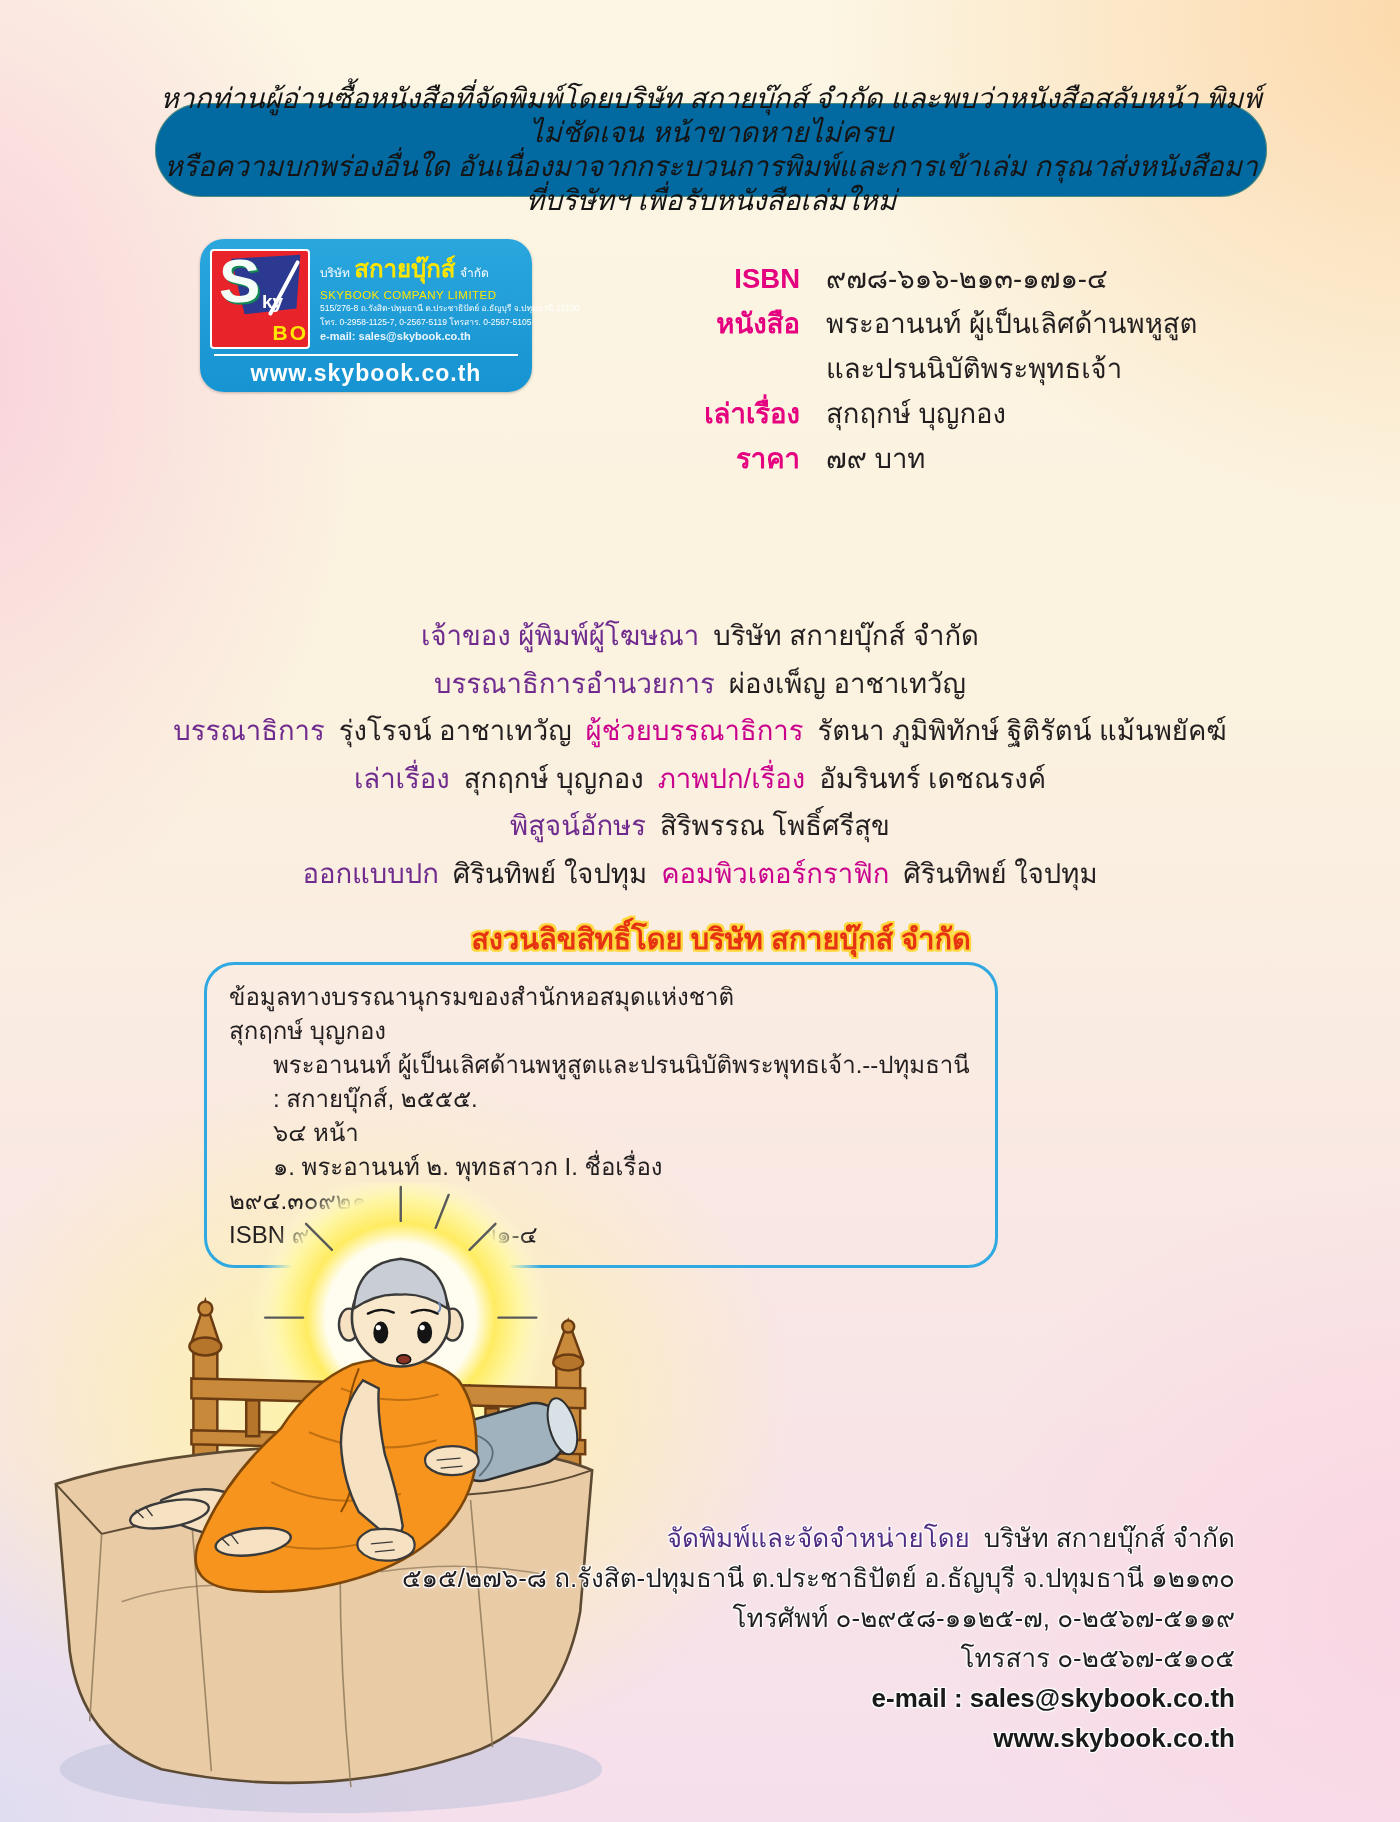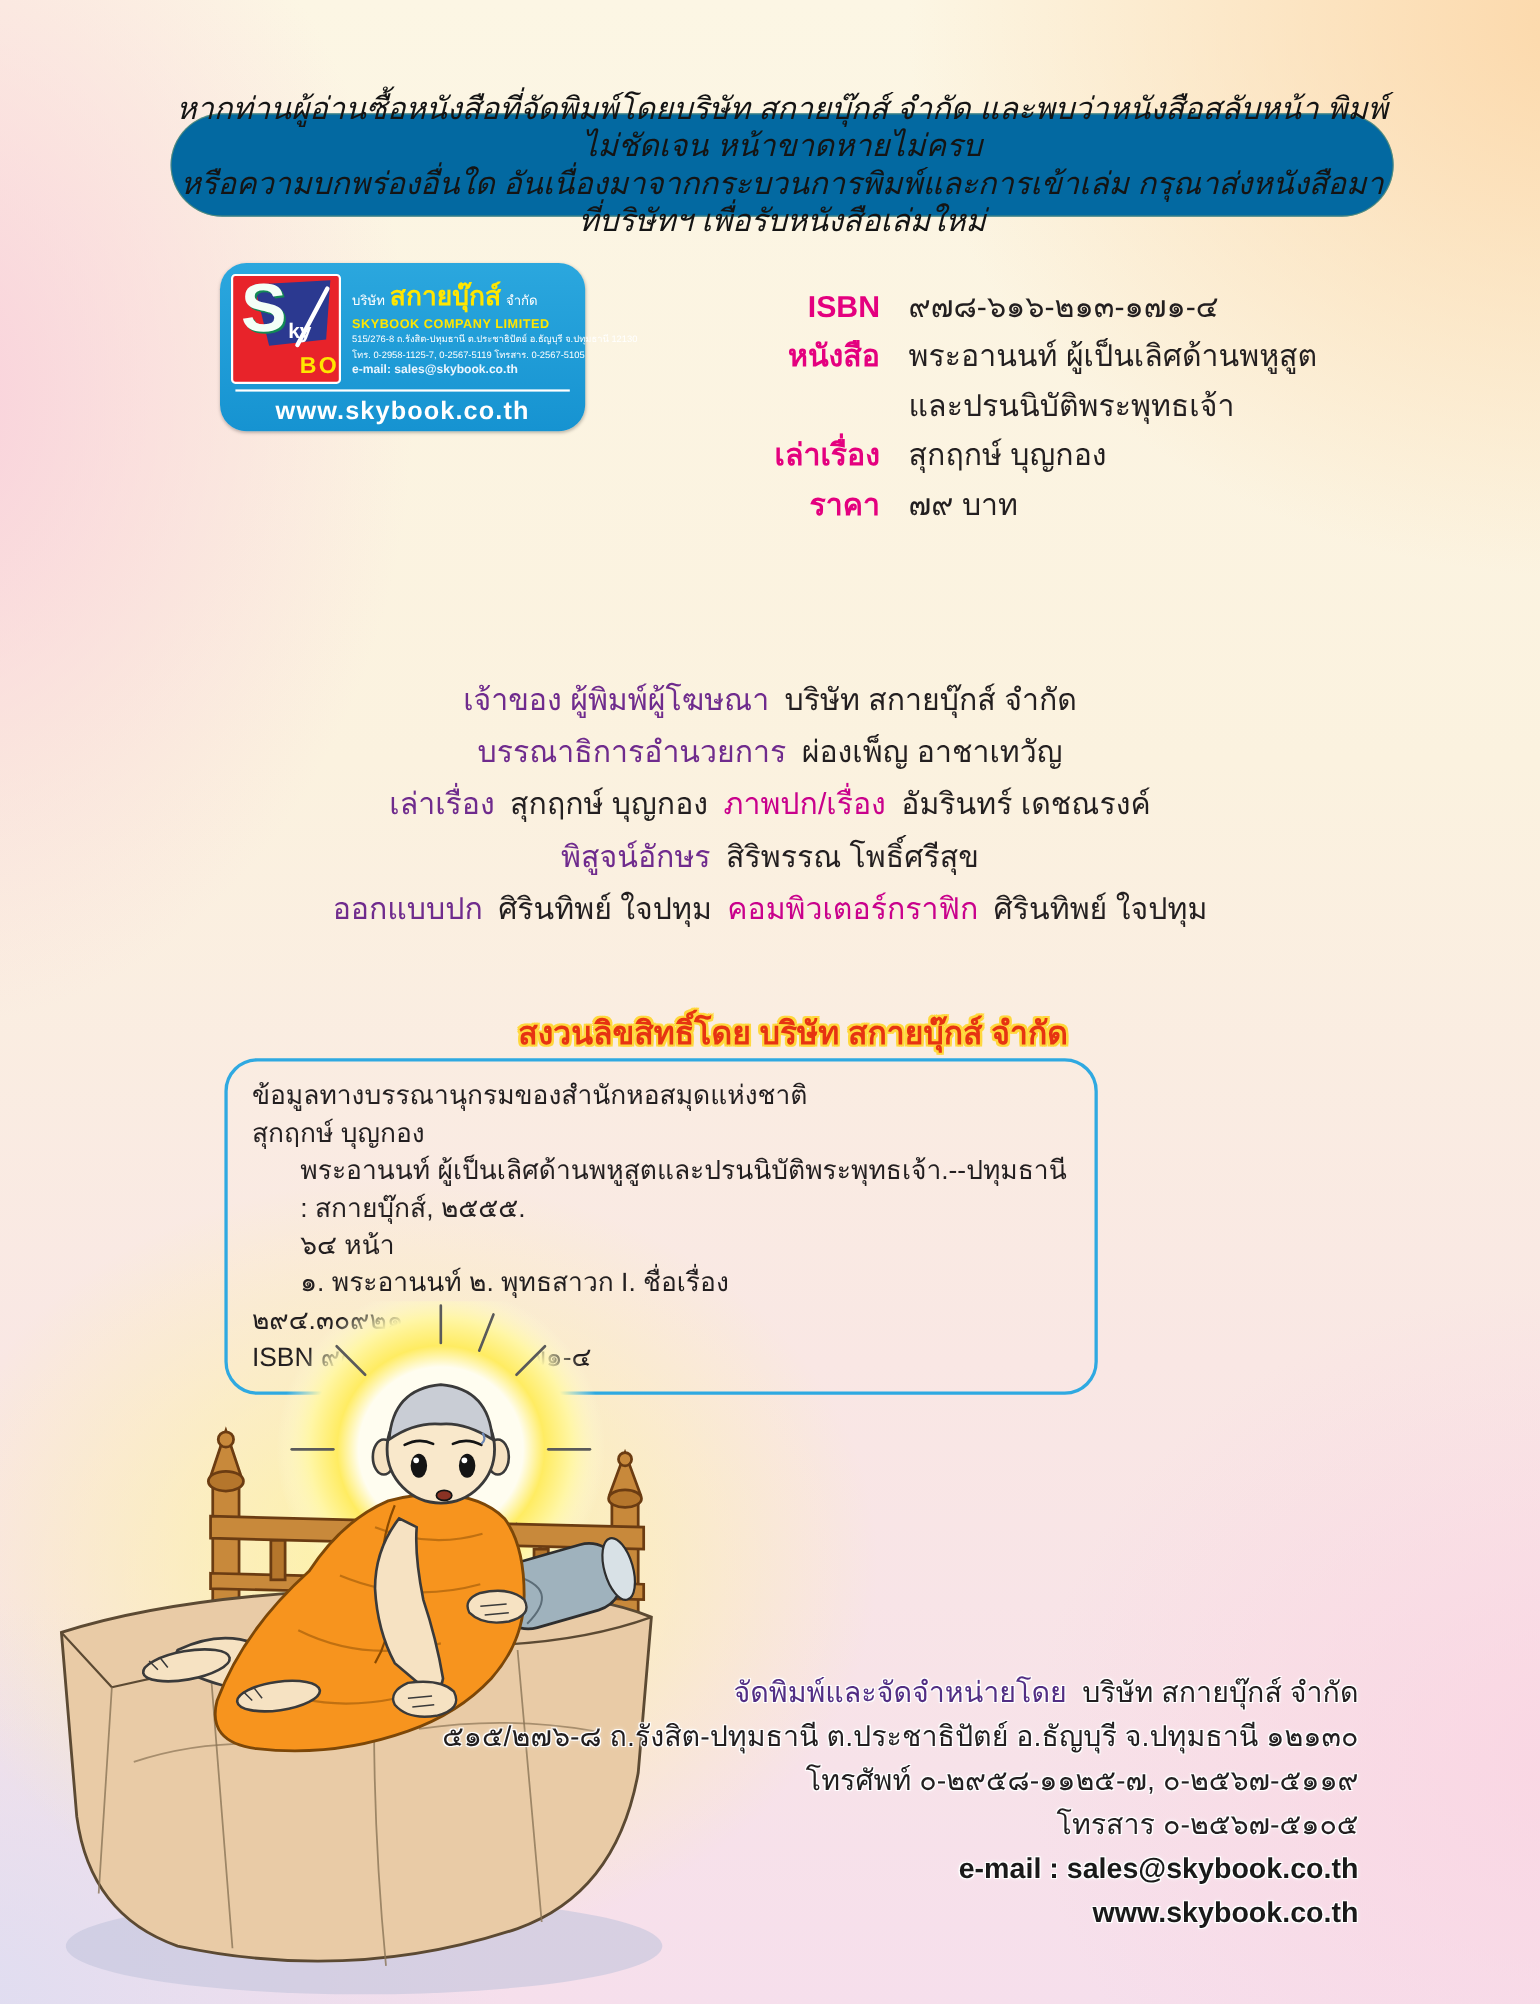--- a/index.html
+++ b/index.html
@@ -44,21 +44,21 @@
     transform:rotate(28deg);border-radius:2px;}
   .logo-letter-s{position:absolute;left:7px;top:-6px;font-size:62px;font-weight:900;color:#f4fff7;
     text-shadow:2px 2px 0 #138a55;}
   .logo-letter-ky{position:absolute;left:50px;top:40px;font-size:19px;font-weight:900;color:#fff;}
   .logo-word-book{position:absolute;bottom:2px;left:0;width:100%;text-align:center;
     font-size:21px;font-weight:900;color:#ffe600;letter-spacing:2px;padding-left:48px;}
   .logo-info{margin-left:10px;flex:1;min-width:0;}
   .company-line{white-space:nowrap;}
   .company-prefix,.company-suffix{font-size:12px;color:#fff;}
   .company-name{font-size:24px;font-weight:bold;color:#ffe600;}
-  .company-en{font-size:11.5px;font-weight:bold;color:#ffe600;letter-spacing:.5px;margin-top:1px;}
+  .company-en{font-size:11.5px;font-weight:normal;color:#ffe600;letter-spacing:.5px;margin-top:1px;}
   .logo-addr,.logo-phone{font-size:8.5px;line-height:11.5px;color:#fff;margin-top:2px;white-space:nowrap;}
   .logo-email{font-size:11px;font-weight:bold;color:#eaf6ff;margin-top:2px;}
   .logo-divider{height:2px;background:#fff;margin:5px 4px 4px;border:none;}
   .logo-website{text-align:center;font-size:23px;font-weight:bold;letter-spacing:1px;color:#fff;}
 
   
   .info-block{left:560px;top:256px;width:740px;font-size:27.5px;}
   .info-row{display:flex;line-height:45px;}
   .info-label{width:240px;flex:0 0 auto;text-align:right;color:#e4007f;font-weight:bold;padding-right:26px;}
   .info-value{color:#231f20;}
@@ -143,20 +143,21 @@
   </div>
   <div class="info-row">
     <div class="info-label">ราคา</div>
     <div class="info-value">๗๙ บาท</div>
   </div>
 </div>
 
 <div class="abs credits">
   <div class="credit-line"><span class="seg purple">เจ้าของ ผู้พิมพ์ผู้โฆษณา</span><span class="seg black">บริษัท สกายบุ๊กส์ จำกัด</span></div>
   <div class="credit-line"><span class="seg purple">บรรณาธิการอำนวยการ</span><span class="seg black">ผ่องเพ็ญ อาชาเทวัญ</span></div>
+  <div class="credit-line"><span class="seg purple">บรรณาธิการ</span><span class="seg black">รุ่งโรจน์ อาชาเทวัญ</span><span class="seg magenta">ผู้ช่วยบรรณาธิการ</span><span class="seg black">รัตนา ภูมิพิทักษ์  ฐิติรัตน์ แม้นพยัคฆ์</span></div>
   <div class="credit-line"><span class="seg purple">เล่าเรื่อง</span><span class="seg black">สุกฤกษ์ บุญกอง</span><span class="seg magenta">ภาพปก/เรื่อง</span><span class="seg black">อัมรินทร์ เดชณรงค์</span></div>
   <div class="credit-line"><span class="seg purple">พิสูจน์อักษร</span><span class="seg black">สิริพรรณ โพธิ์ศรีสุข</span></div>
   <div class="credit-line"><span class="seg purple">ออกแบบปก</span><span class="seg black">ศิรินทิพย์ ใจปทุม</span><span class="seg magenta">คอมพิวเตอร์กราฟิก</span><span class="seg black">ศิรินทิพย์ ใจปทุม</span></div>
 </div>
 
 <div class="abs copyright">สงวนลิขสิทธิ์โดย บริษัท สกายบุ๊กส์ จำกัด</div>
 
 <div class="abs catalog-box">
   <div class="catalog-line">ข้อมูลทางบรรณานุกรมของสำนักหอสมุดแห่งชาติ</div>
   <div class="catalog-line">สุกฤกษ์ บุญกอง</div>

